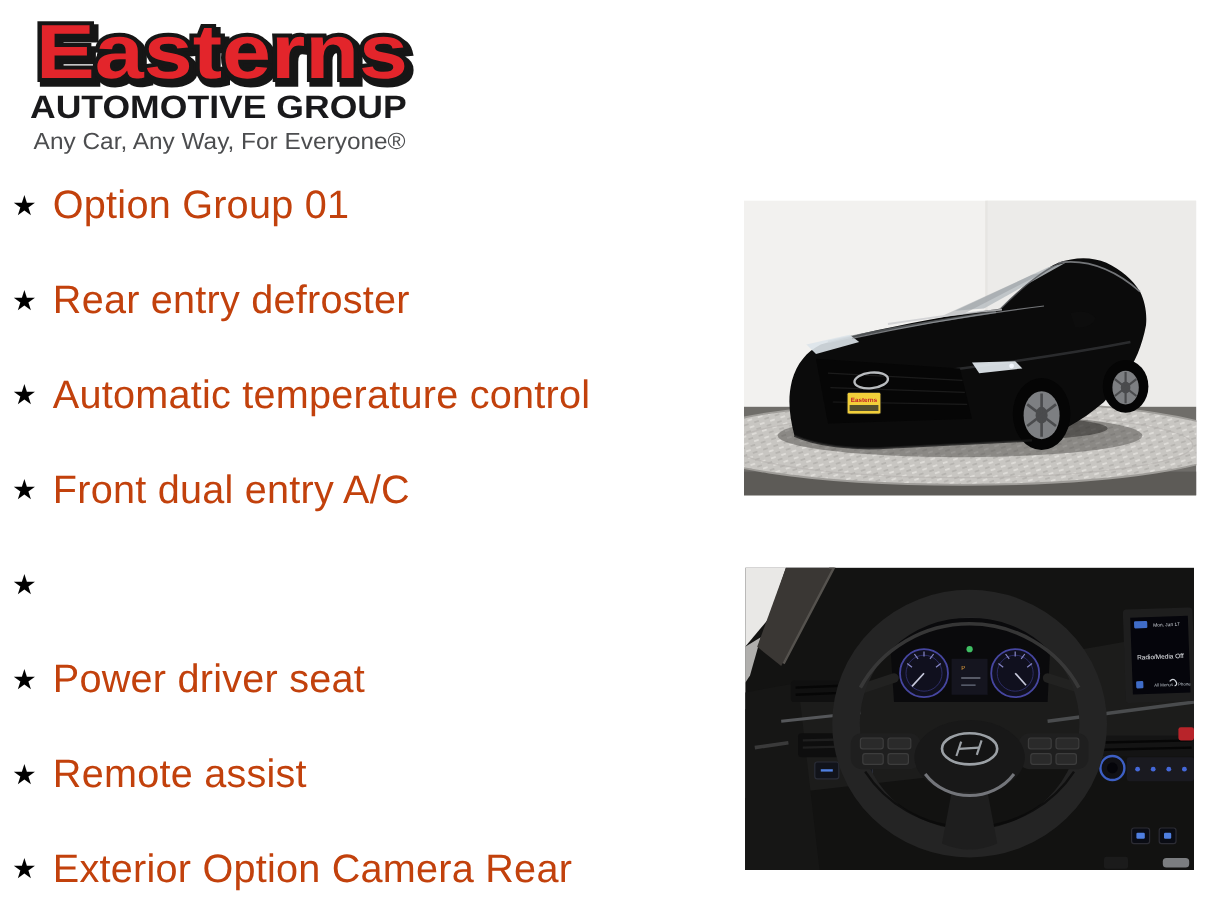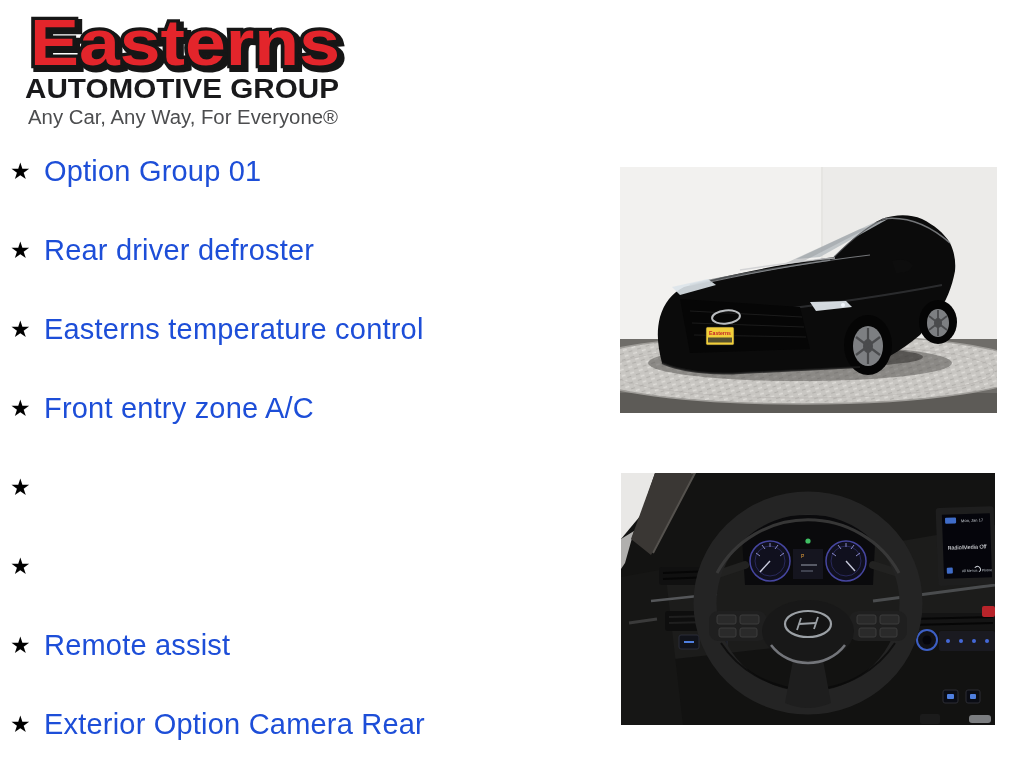--- a/index.html
+++ b/index.html
@@ -4,21 +4,21 @@
 <style>
   html,body{margin:0;padding:0;}
   body{
     width:1024px;height:768px;background:#ffffff;position:relative;overflow:hidden;
     font-family:"Liberation Sans", sans-serif;
   }
   .logo{position:absolute;left:20px;top:12px;width:340px;height:118px;}
   .features{position:absolute;left:10px;top:153px;margin:0;padding:0;list-style:none;}
   .features li{display:flex;align-items:center;height:36px;margin-bottom:43px;}
   .star{width:34px;font-size:23px;line-height:36px;color:#000;flex:0 0 34px;}
-  .ftext{font-size:29px;line-height:36px;color:#1d4ed8;letter-spacing:.2px;white-space:nowrap;}
+  .ftext{font-size:33px;line-height:36px;color:#c2410c;letter-spacing:.2px;white-space:nowrap;}
   .photo{position:absolute;display:block;}
   .photo svg{display:block;width:100%;height:100%;}
   #photo-exterior{left:620px;top:167px;width:377px;height:246px;}
   #photo-interior{left:621px;top:473px;width:374px;height:252px;}
 </style>
 </head>
 <body>
 
 <div class="logo">
   <svg viewBox="0 0 340 118">
@@ -29,35 +29,36 @@
   </svg>
 </div>
 
 <ul class="features">
   <li>
     <span class="star">★</span>
     <span class="ftext">Option Group 01</span>
   </li>
   <li>
     <span class="star">★</span>
-    <span class="ftext">Rear driver defroster</span>
-  </li>
-  <li>
-    <span class="star">★</span>
-    <span class="ftext">Easterns temperature control</span>
-  </li>
-  <li>
-    <span class="star">★</span>
-    <span class="ftext">Front entry zone A/C</span>
-  </li>
-  <li>
-    <span class="star">★</span>
-  </li>
-  <li>
-    <span class="star">★</span>
+    <span class="ftext">Rear entry defroster</span>
+  </li>
+  <li>
+    <span class="star">★</span>
+    <span class="ftext">Automatic temperature control</span>
+  </li>
+  <li>
+    <span class="star">★</span>
+    <span class="ftext">Front dual entry A/C</span>
+  </li>
+  <li>
+    <span class="star">★</span>
+  </li>
+  <li>
+    <span class="star">★</span>
+    <span class="ftext">Power driver seat</span>
   </li>
   <li>
     <span class="star">★</span>
     <span class="ftext">Remote assist</span>
   </li>
   <li>
     <span class="star">★</span>
     <span class="ftext">Exterior Option Camera Rear</span>
   </li>
 </ul>

